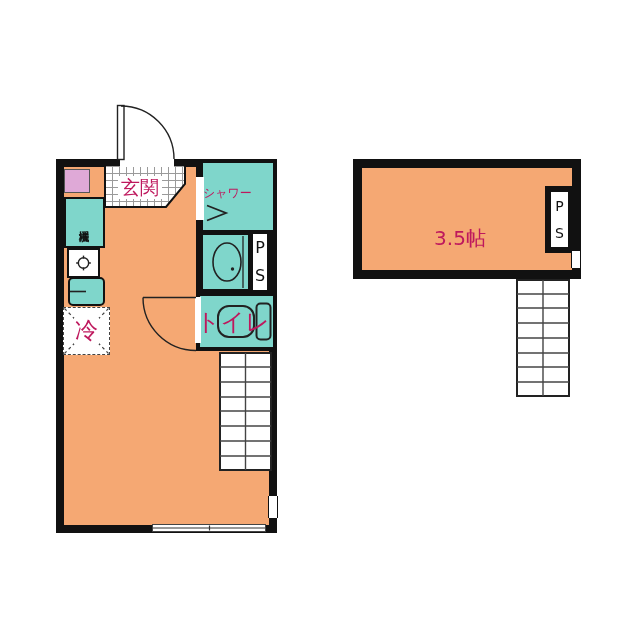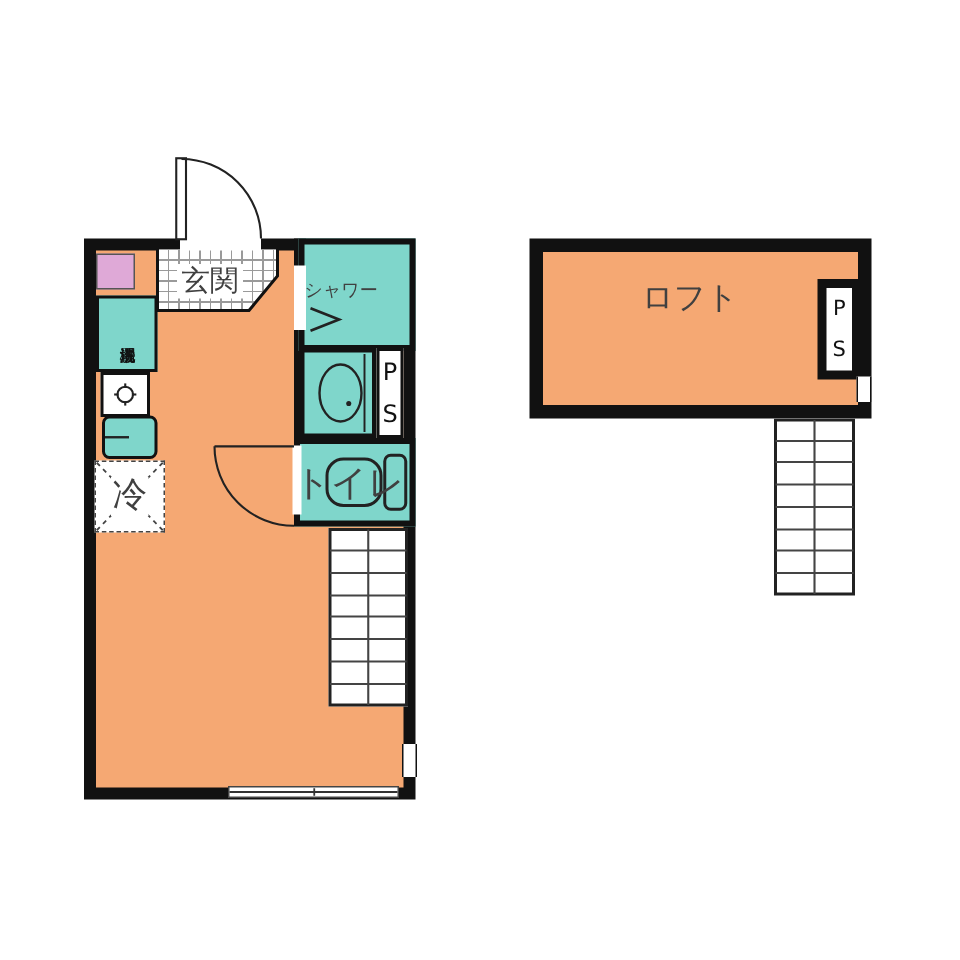--- a/index.html
+++ b/index.html
@@ -5,21 +5,21 @@
   html,body{margin:0;padding:0;background:#fff;}
   #canvas{
     position:relative;width:640px;height:640px;background:#ffffff;
     font-family:"DejaVu Sans","Liberation Sans",sans-serif;color:#111;
     overflow:hidden;
   }
   .abs{position:absolute;box-sizing:border-box;}
   .wall{background:#111111;}
   .floor{background:#F5A873;}
   .teal{background:#7FD6CB;}
-  .lbl{position:absolute;z-index:30;color:#404040;line-height:1.1;white-space:nowrap;}
+  .lbl{position:absolute;z-index:30;color:#be185d;line-height:1.1;white-space:nowrap;}
   .center{text-align:center;}
   .psbox{display:flex;flex-direction:column;align-items:center;justify-content:space-around;line-height:1;}
   #overlay{position:absolute;left:0;top:0;z-index:20;pointer-events:none;}
   .tilegrid{
     background-image:
       repeating-linear-gradient(to right,#9a9a9a 0 1px,transparent 1px 7px),
       repeating-linear-gradient(to bottom,#9a9a9a 0 1px,transparent 1px 7px);
     background-color:#ffffff;
   }
   .vtext{writing-mode:vertical-rl;text-orientation:mixed;}
@@ -70,21 +70,21 @@
 
 
   <div class="abs" style="left:219px;top:352px;width:53px;height:119px;background:#fff;border:2px solid #222;"></div>
 
   <div class="abs" style="left:152px;top:524px;width:114px;height:8px;background:#fff;border:1px solid #444;"></div>
   <div class="abs" style="left:268px;top:496px;width:10px;height:22px;background:#fff;border-left:1.5px solid #111;border-right:1.5px solid #111;"></div>
 
   <div class="abs wall" style="left:353px;top:159px;width:228px;height:120px;"></div>
   <div class="abs floor" style="left:362px;top:168px;width:210px;height:102px;"></div>
 
-  <div class="lbl center" style="left:362px;top:187px;width:196px;font-size:21px;">ロフト</div>
+  <div class="lbl center" style="left:362px;top:227px;width:196px;font-size:20px;">3.5帖</div>
 
   <div class="abs wall" style="left:545px;top:186px;width:29px;height:67px;"></div>
   <div class="abs psbox" style="left:551px;top:192px;width:17px;height:55px;background:#fff;font-size:14px;">
     <span>P</span>
     <span>S</span>
   </div>
   <div class="abs" style="left:571px;top:251px;width:10px;height:17px;background:#fff;border-left:1.5px solid #111;border-right:1.5px solid #111;"></div>
 
   <div class="abs" style="left:516px;top:279px;width:54px;height:118px;background:#fff;border:2px solid #222;"></div>
 

